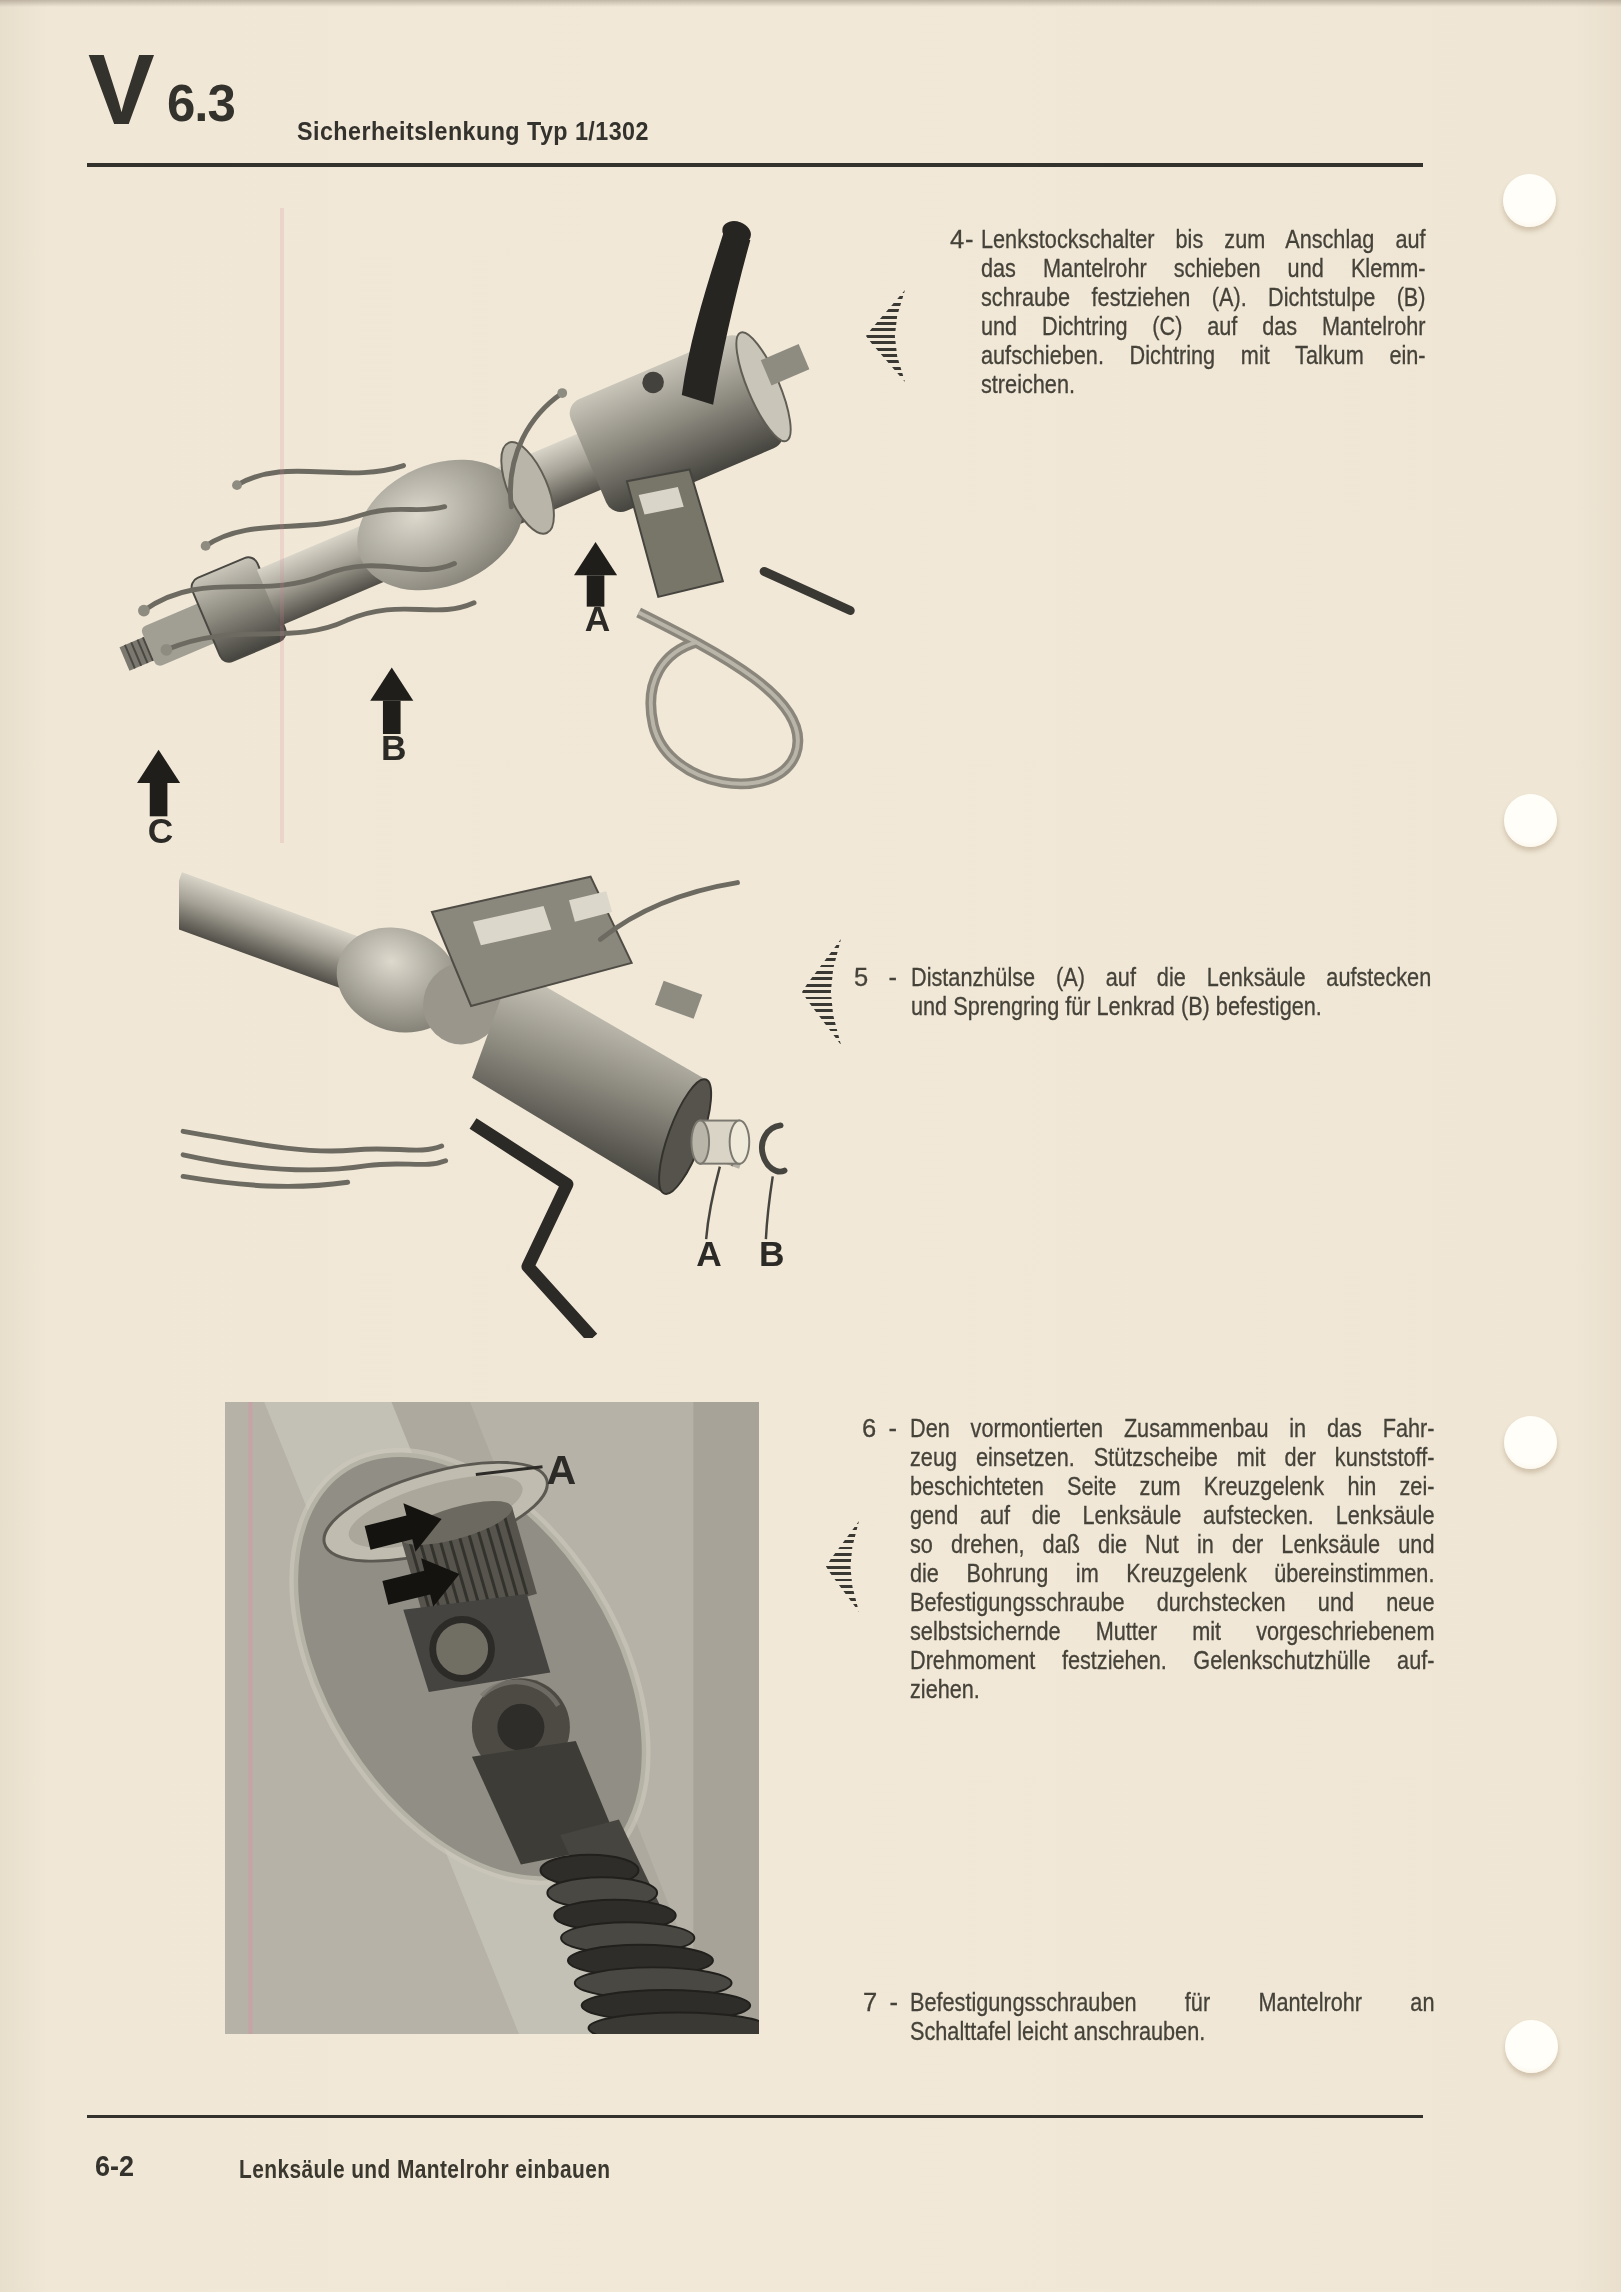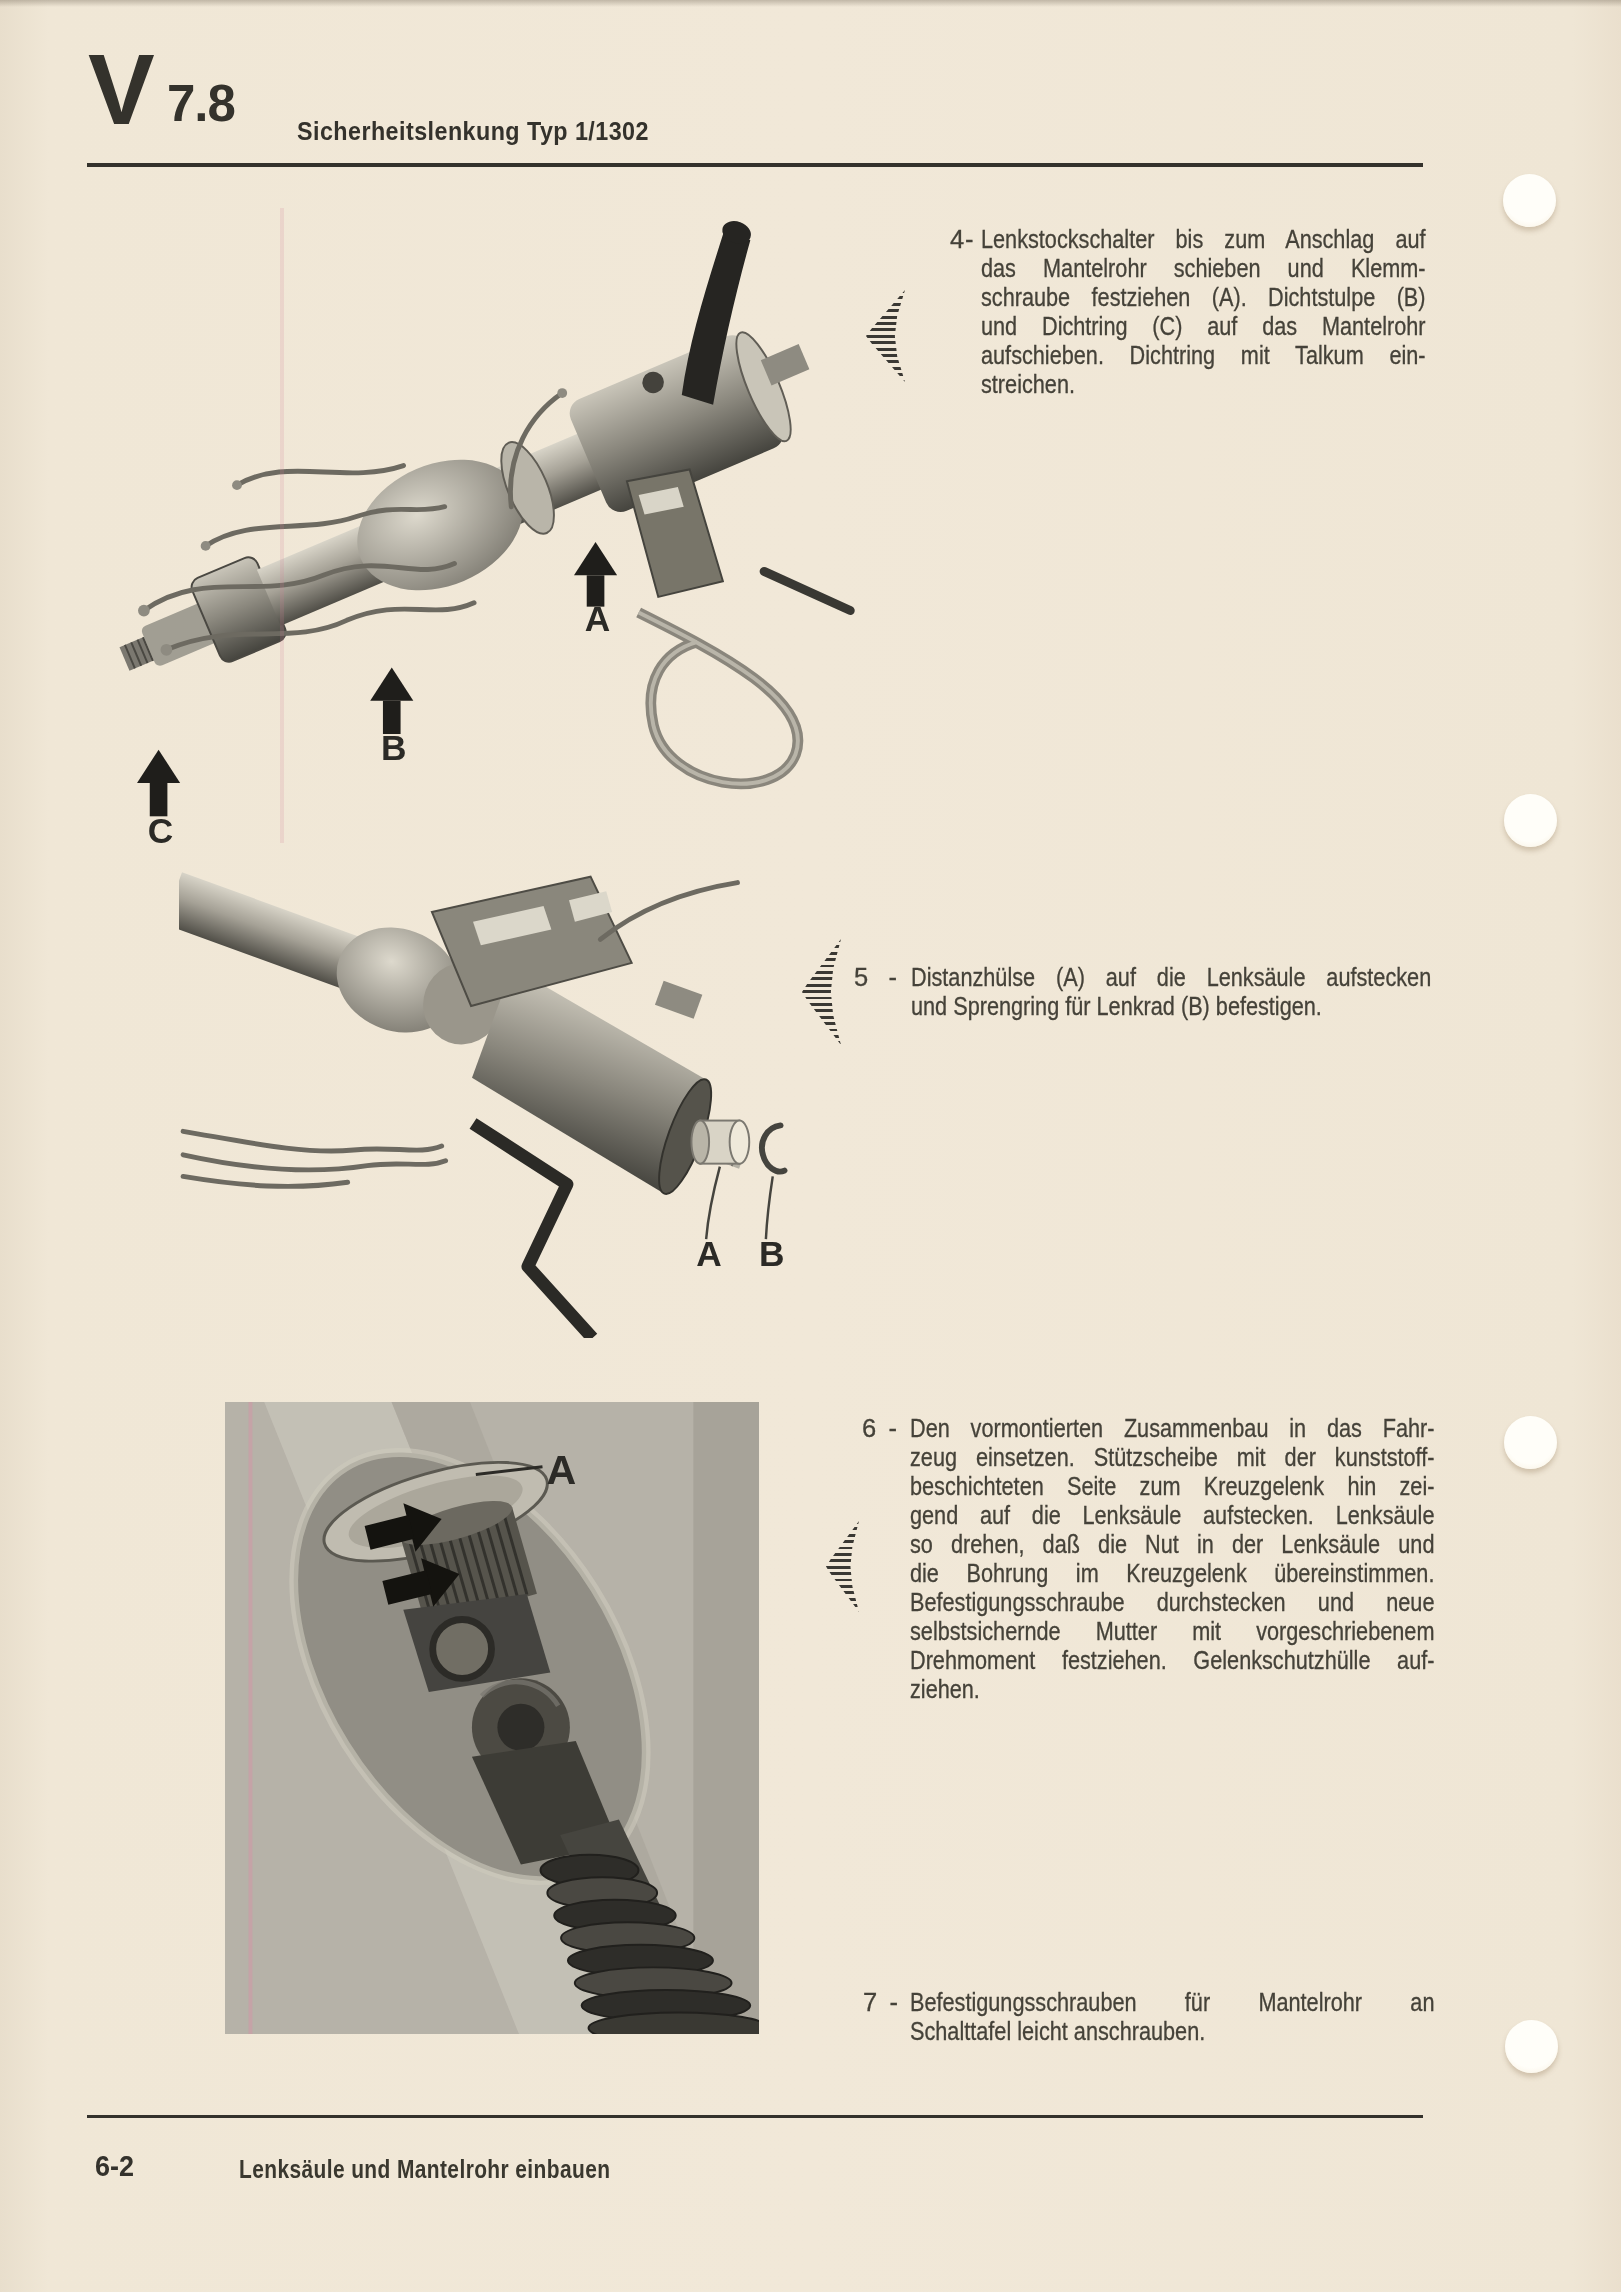--- a/index.html
+++ b/index.html
@@ -56,21 +56,21 @@
   .footer-caption{position:absolute;left:239px;top:2155px;font-size:25.5px;font-weight:bold;color:#3a382f;
     transform:scaleX(.82);transform-origin:0 0;white-space:nowrap;letter-spacing:0.5px;}
   .fig-label{font-family:"Liberation Sans","DejaVu Sans",sans-serif;font-weight:bold;}
 </style>
 </head>
 <body>
 
 <div class="page">
 
   <div class="v-letter">V</div>
-  <div class="v-num">7.8</div>
+  <div class="v-num">6.3</div>
   <div class="head-title">Sicherheitslenkung Typ 1/1302</div>
   <div class="rule rule-top"></div>
 
   <div class="figure fig-1" aria-label="Lenksäule mit Mantelrohr, Lenkstockschalter und Kabelstrang">
     <svg viewBox="0 0 790 665">
       <defs>
         <linearGradient id="g1" x1="0" y1="0" x2="0" y2="1">
           <stop offset="0" stop-color="#d8d4c8"></stop>
             <stop offset=".45" stop-color="#a5a196"></stop>
             <stop offset="1" stop-color="#504e47"></stop>

